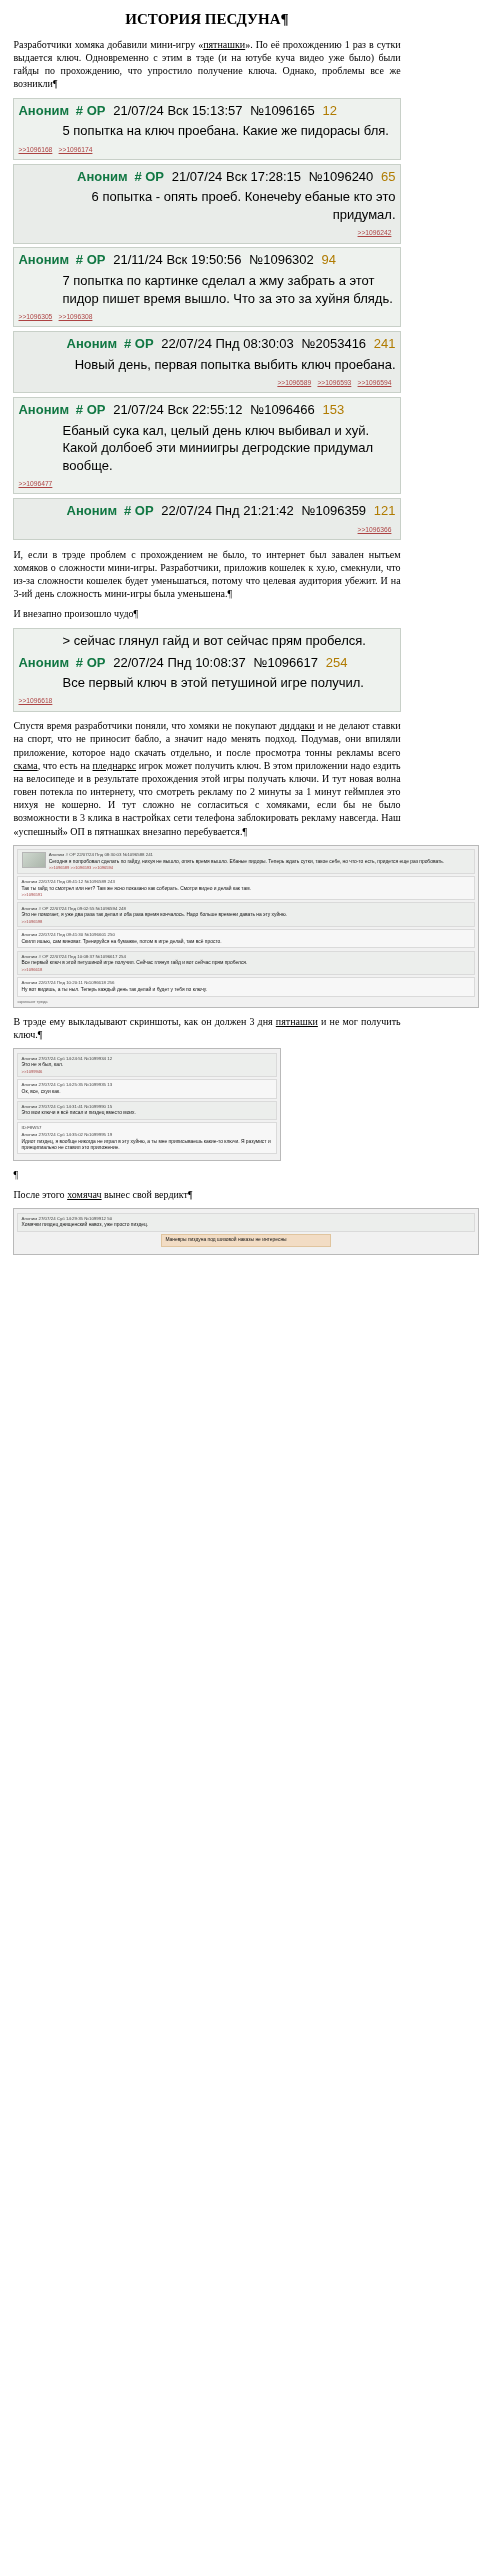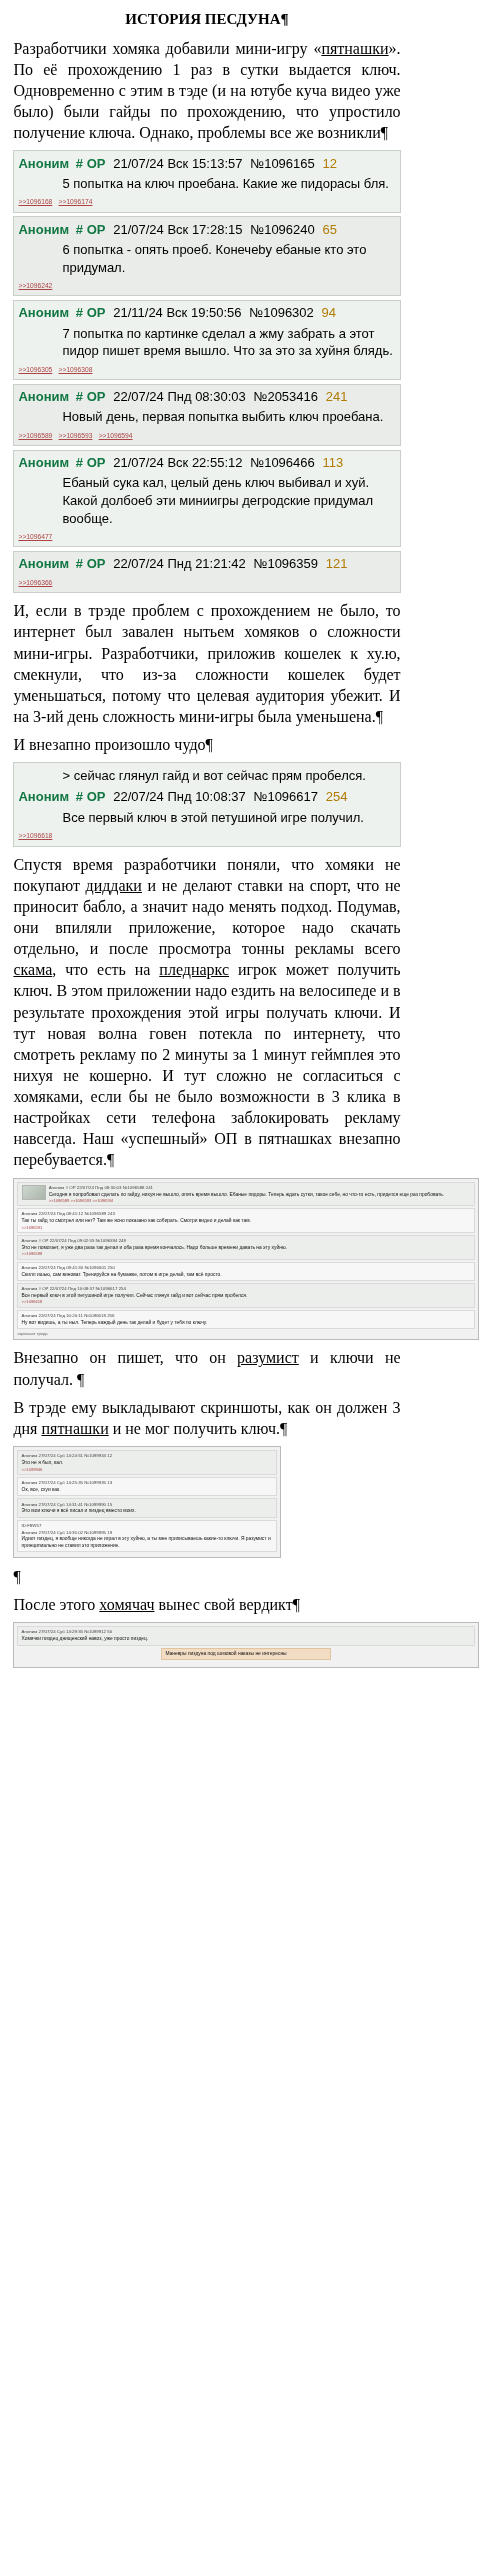--- a/index.html
+++ b/index.html
@@ -15,21 +15,21 @@
   h1.title {
     text-align: center;
     font-family: "Liberation Serif", serif;
     font-size: 15px;
     font-weight: bold;
     margin: 2.1px 0 9.3px 0;
     letter-spacing: 0px;
   }
   .para {
     font-family: "Liberation Serif", serif;
-    font-size: 16px;
+    font-size: 10px;
     line-height: 1.32;
     text-align: justify;
     margin: 0 0 7.2px 0;
     hyphens: auto;
   }
   .u { text-decoration: underline; }
 
   
   .posts { margin: 3.1px 0 7.2px 0; }
   .post {
@@ -37,21 +37,21 @@
     border: 0.5px solid #c8d0c8;
     border-left: 0.5px solid #c8d0c8;
     margin: 0 0 3.6px 0;
     padding: 3.1px 4.1px 4.1px 4.1px;
     font-family: "Liberation Sans", sans-serif;
     font-size: 7.7px;
     line-height: 1.35;
     color: #000;
     max-width: 466px;
   }
-  .post.alt { background:#e9ece9; }
+  .post.alt { background:#e9ece9;text-align:right; }
   .post-head {
     font-size: 13px;
     margin-bottom: 3.1px;
     white-space: nowrap;
   }
   .post-head .name { font-weight: bold; color:#117743; }
   .post-head .op { font-weight: bold; color:#117743; margin-left:3.1px; }
   .post-head .date { color:#000; margin-left:4.1px; }
   .post-head .num { color:#b07b00; margin-left:4.1px; }
   .post-body { font-size: 13px; color:#000;margin-left:44px; }
@@ -180,21 +180,21 @@
         <a class="reflink">&gt;&gt;1096594</a>
       </div>
     </div>
 
     <div class="post">
       <div class="post-head">
         <span class="name">Аноним</span>
         <span class="op"># OP</span>
         <span class="date">21/07/24 Вск 22:55:12</span>
         <span class="date">№1096466</span>
-        <span class="num">113</span>
+        <span class="num">153</span>
       </div>
       <div class="post-body">
         <p>Ебаный сука кал, целый день ключ выбивал и хуй. Какой долбоеб эти миниигры дегродские придумал вообще.</p>
       </div>
       <div class="replies">
         <a class="reflink">&gt;&gt;1096477</a>
       </div>
     </div>
 
     <div class="post alt">
@@ -267,21 +267,20 @@
       <div class="srefs">&gt;&gt;1096618</div>
     </div>
     <div class="srow white">
       <div class="shead">Аноним  22/07/24 Пнд 10:20:11  №1096618  256</div>
       <div class="sbody">Ну вот видишь, а ты ныл. Теперь каждый день так делай и будет у тебя по ключу.</div>
       <div class="srefs"></div>
     </div>
     <div class="sfooter">скриншот треда</div>
   </div>
 
-  <p class="para">Внезапно он пишет, что он <span class="u">разумист</span> и ключи не получал. ¶</p>
 
   <p class="para">В трэде ему выкладывают скриншоты, как он должен 3 дня <span class="u">пятнашки</span> и не мог получить ключ.¶</p>
 
 
   <div class="shot narrow">
     <div class="srow">
       <div class="shead">Аноним  27/07/24 Суб 14:24:51  №1099934  12</div>
       <div class="sbody">Это не я был, кал.</div>
       <div class="srefs">&gt;&gt;1099946</div>
     </div>

